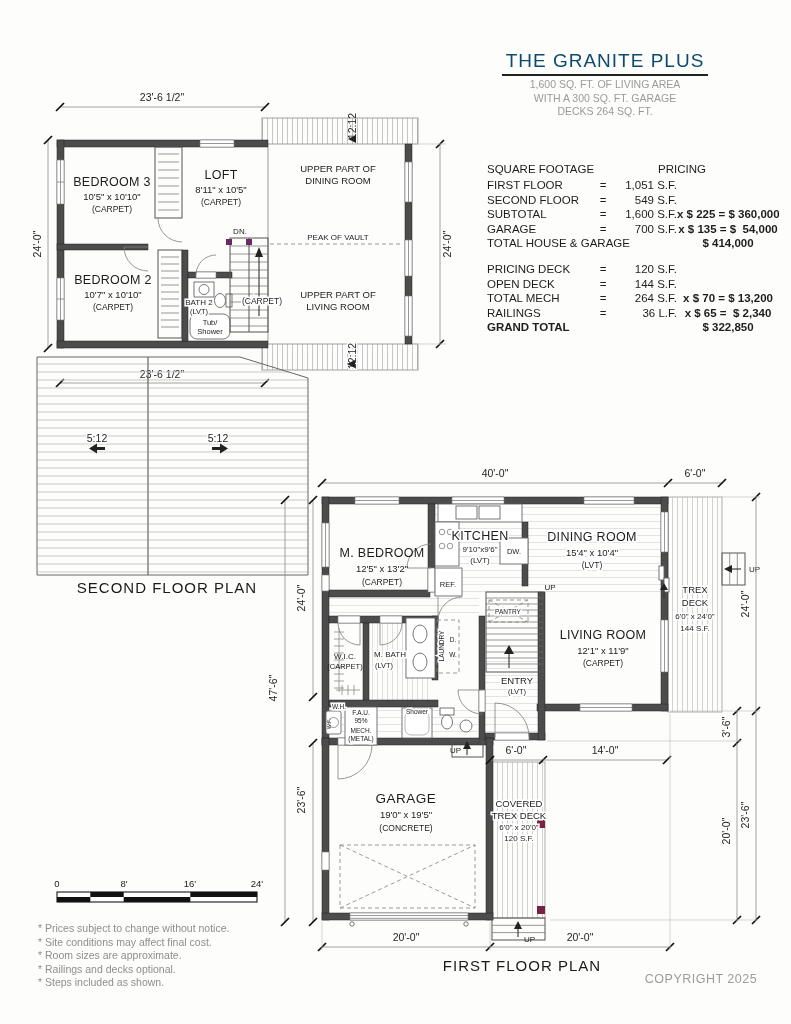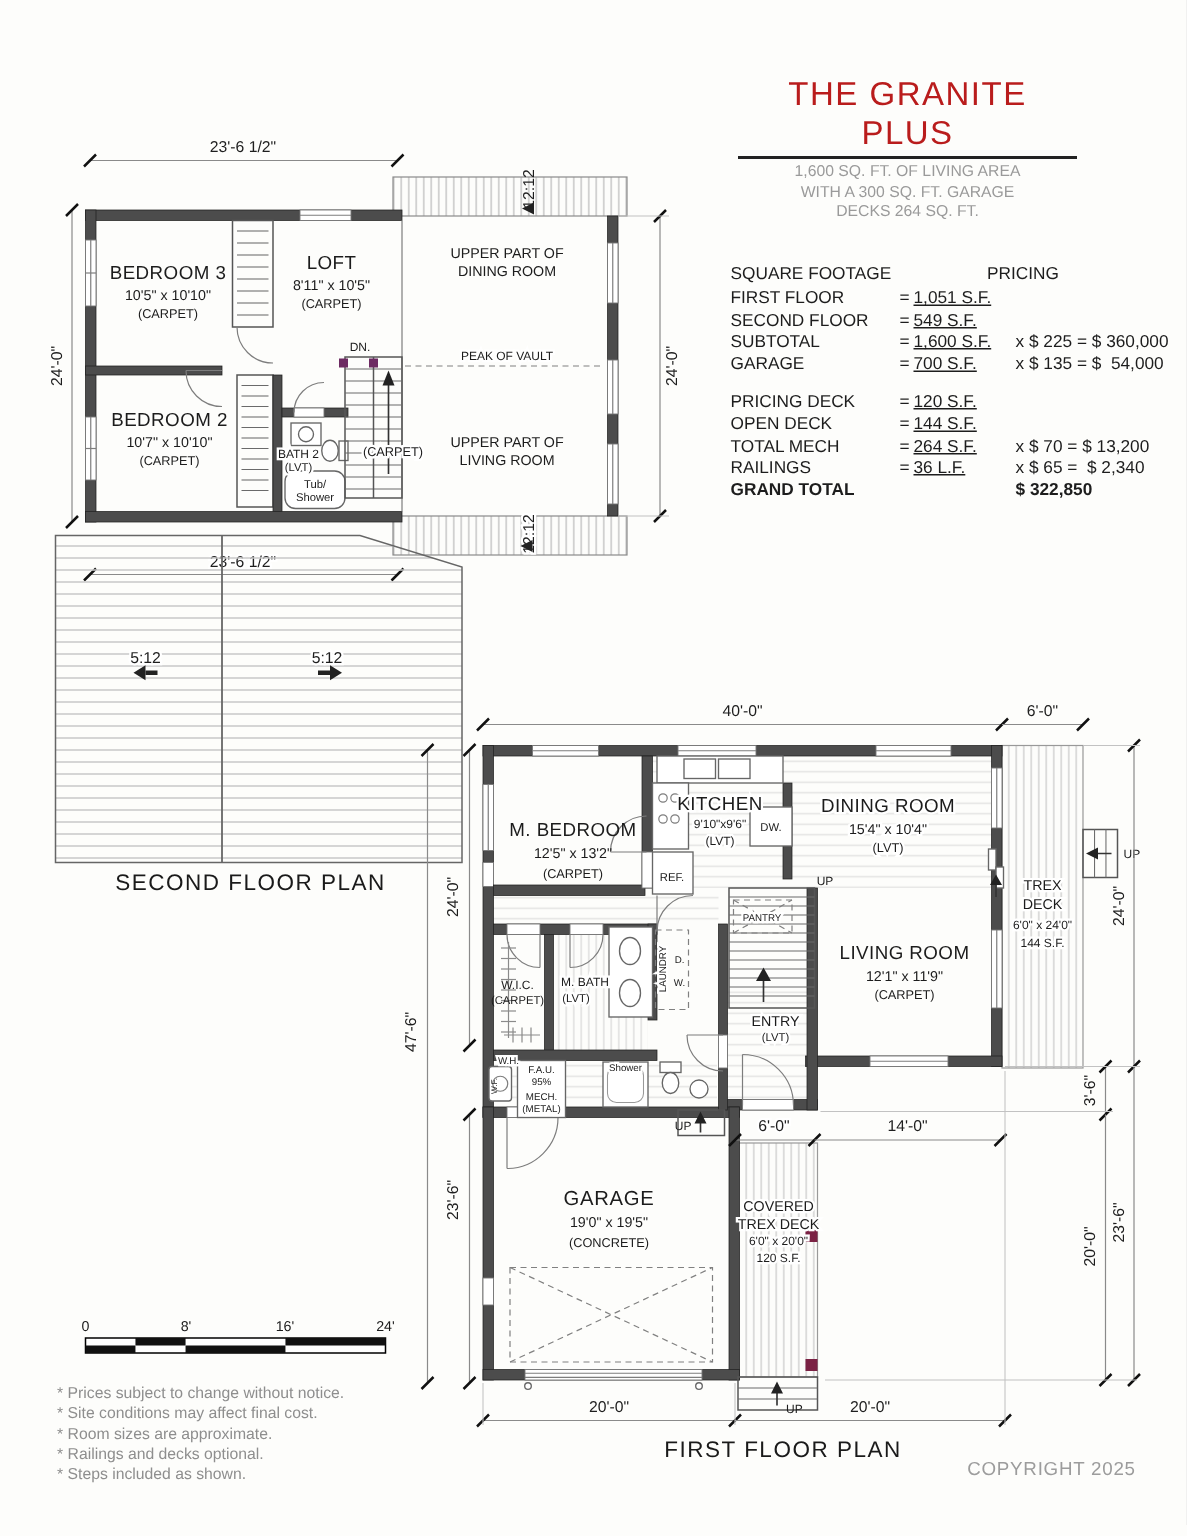--- a/index.html
+++ b/index.html
@@ -1,28 +1,28 @@
 <!DOCTYPE html>
 <html><head>
 <meta charset="utf-8">
 <style>
   html,body{margin:0;padding:0;background:#e8e8e8;}
   #canvas{position:relative;width:791px;height:1024px;background:#fdfdfb;overflow:hidden;
           font-family:"Liberation Sans",sans-serif;}
   
   .titleblock{position:absolute;left:492px;top:50px;width:226px;text-align:center;}
-  .titleblock h1{margin:0 auto 2px auto;display:inline-block;font-size:22px;font-weight:500;
-                 letter-spacing:1px;color:#b91c1c;border-bottom:2px solid #222;padding:0 4px 2px 4px;}
+  .titleblock h1{margin:0 auto 2px auto;display:inline-block;font-size:19px;font-weight:500;
+                 letter-spacing:1px;color:#0c4a6e;border-bottom:2px solid #222;padding:0 4px 2px 4px;}
   .titleblock .sub{font-size:10.5px;color:#9a9a9a;line-height:13.5px;text-align:center;}
-  .pricing{position:absolute;left:487px;top:176px;width:292px;font-size:11.5px;color:#1d1d1d;}
+  .pricing{position:absolute;left:487px;top:162px;width:292px;font-size:11.5px;color:#1d1d1d;}
   .phead{display:grid;grid-template-columns:171px 1fr;line-height:15px;margin-bottom:1px;}
   .prow{display:grid;grid-template-columns:110px 12px 68px 1fr;line-height:14.6px;}
   .prow .eq{text-align:center;}
-  .prow .val{text-decoration:underline;}
-  .prow .calc{text-align:left;white-space:pre;}
+  .prow .val{text-align:right;}
+  .prow .calc{text-align:center;white-space:pre;font-weight:bold;}
   .span3{grid-column:1/4;}
   .gap{height:11px;}
   .bold{font-weight:bold;}
   
   svg{font-family:"Liberation Sans",sans-serif;}
   svg text{text-anchor:middle;fill:#1c1c1c;}
   .ta-s{text-anchor:start;} .ta-e{text-anchor:end;}
   .wall{fill:#4c4c4c;stroke:#222;stroke-width:.5;}
   .thin{stroke:#555;stroke-width:1;fill:none;}
   .thin2{stroke:#7d7d7d;stroke-width:.8;fill:none;}
@@ -82,20 +82,24 @@
         <span>SUBTOTAL</span>
         <span class="eq">=</span>
         <span class="val">1,600 S.F.</span>
         <span class="calc">x $ 225 = $ 360,000</span>
       </div>
     <div class="prow">
         <span>GARAGE</span>
         <span class="eq">=</span>
         <span class="val">700 S.F.</span>
         <span class="calc">x $ 135 = $  54,000</span>
+      </div>
+    <div class="prow">
+        <span class="span3">TOTAL HOUSE &amp; GARAGE</span>
+        <span class="calc">$ 414,000</span>
       </div>
     <div class="gap"></div>
     <div class="prow">
         <span>PRICING DECK</span>
         <span class="eq">=</span>
         <span class="val">120 S.F.</span>
         <span class="calc"></span>
       </div>
     <div class="prow">
         <span>OPEN DECK</span>

